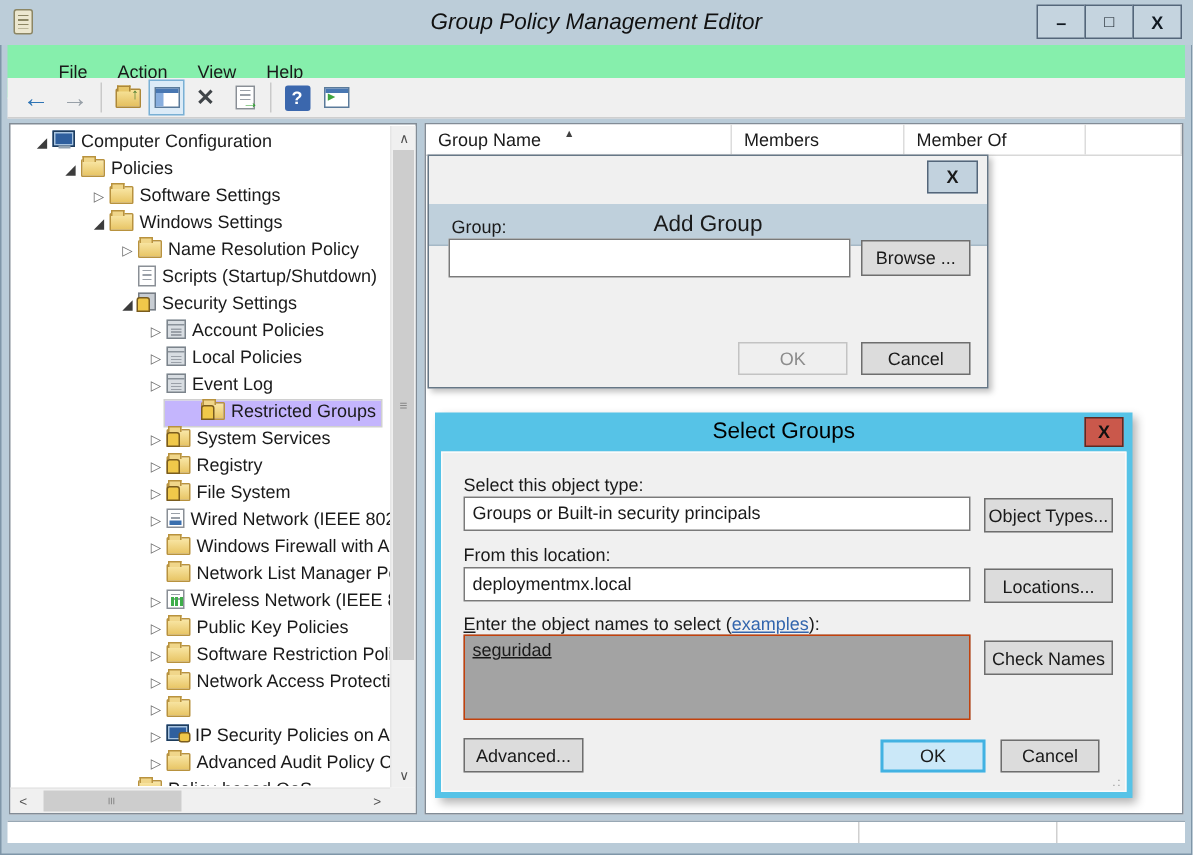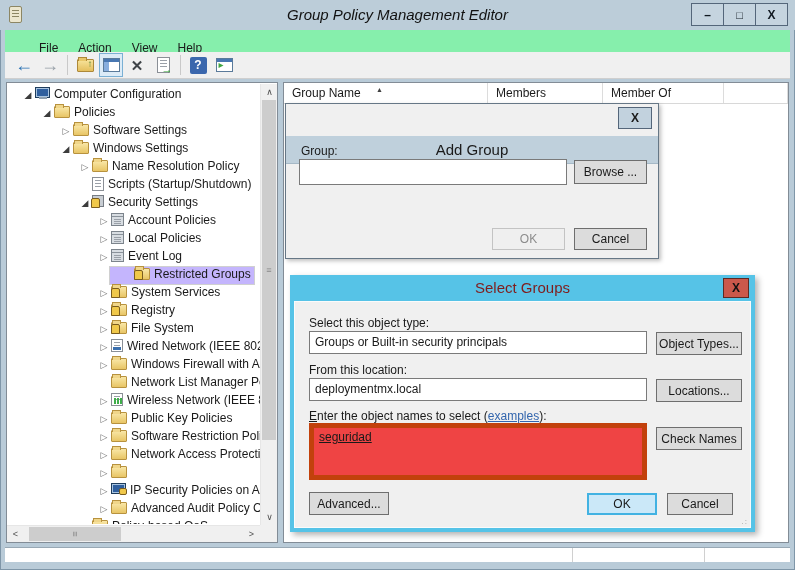--- a/index.html
+++ b/index.html
@@ -116,28 +116,28 @@
   .dlg-add .glabel { position:absolute; left:15px; top:40px; }
   .dlg-add input { position:absolute; left:13px; top:55px; width:268px; height:26px; background:#fff; border:1px solid #7a7a7a;
     font-family:"Liberation Sans",sans-serif; font-size:12px; padding:0 4px; }
   .btn { background:#dcdcdc; border:1px solid #6e6e6e; font-family:"Liberation Sans",sans-serif; font-size:12px; color:#1a1a1a; }
   .dlg-add .browse { position:absolute; left:288px; top:56px; width:73px; height:24px; }
   .dlg-add .ok { position:absolute; left:206px; top:124px; width:73px; height:22px; background:#efefef; border:1px solid #c3c3c3; color:#8c8c8c; }
   .dlg-add .cancel { position:absolute; left:288px; top:124px; width:73px; height:22px; }
 
   .dlg-select { position:absolute; left:290px; top:275px; width:465px; height:257px; background:#56c3e7;
     box-shadow:3px 3px 6px rgba(0,0,0,.3); z-index:20; }
-  .dlg-select .dtitle { position:absolute; top:0; left:0; right:0; height:26px; text-align:center; font-size:15px; padding-top:4px; color:#7f1d1d; }
+  .dlg-select .dtitle { position:absolute; top:0; left:0; right:0; height:26px; text-align:center; font-size:15px; padding-top:4px; color:#000000; }
   .dlg-close-active { position:absolute; right:6px; top:3px; width:26px; height:20px; background:#ca584b; border:1px solid #5d2a24;
     display:flex; align-items:center; justify-content:center; font-weight:bold; font-size:12px; color:#111; }
   .dlg-select .dbody { position:absolute; left:4px; right:4px; top:26px; bottom:4px; background:#f0f0f0; border:1px solid #fbfbfb; }
   .dbody .lbl { position:absolute; left:14px; }
   .fld { position:absolute; left:14px; width:338px; height:23px; background:#fff; border:1px solid #7a7a7a; padding:3px 5px; white-space:nowrap; overflow:hidden; }
   .sbtn { position:absolute; left:361px; width:86px; height:23px; }
-  .names-box { position:absolute; left:14px; top:121px; width:338px; height:57px; background:#ef4444; border:5px solid #c2410c; padding:2px 5px; }
+  .names-box { position:absolute; left:14px; top:121px; width:338px; height:57px; background:#a3a3a3; border:1px solid #c2410c; padding:2px 5px; }
   .names-box .typed { text-decoration:underline; }
   .link { color:#3265ad; text-decoration:underline; }
   .ulz { text-decoration:underline; }
   .adv { position:absolute; left:14px; top:190px; width:80px; height:23px; }
   .okd { position:absolute; left:292px; top:191px; width:70px; height:22px; background:#cbe8f8; border:2px solid #42b2e2; }
   .cnl { position:absolute; left:372px; top:191px; width:66px; height:22px; }
   .grip { position:absolute; right:2px; bottom:1px; color:#9a9a9a; font-size:8px; letter-spacing:1px; }
 </style>
 </head>
 <body>

